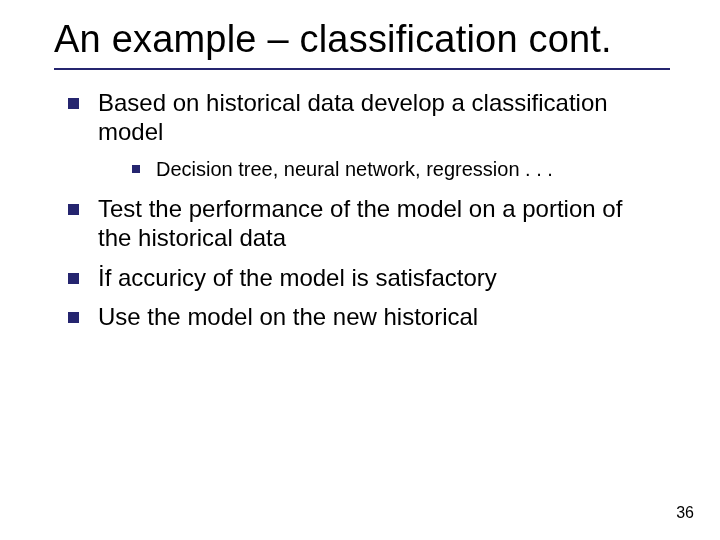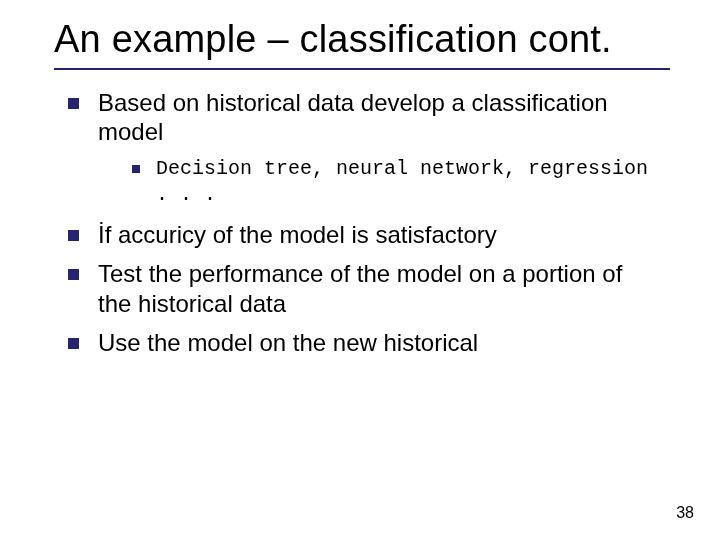--- a/index.html
+++ b/index.html
@@ -58,21 +58,20 @@
   }
   .lvl2 {
     margin: 10px 0 12px 30px;
   }
   .lvl2 > li {
     position: relative;
     padding-left: 28px;
     font-size: 20px;
     line-height: 1.3;
     margin-bottom: 6px;
-    font-family: Liberation Mono, monospace;
   }
   .lvl2 > li::before {
     content: "";
     position: absolute;
     left: 4px;
     top: 9px;
     width: 8px;
     height: 8px;
     background: #25256f;
   }
@@ -95,24 +94,24 @@
   <ul class="lvl1">
     <li>
       <span>Based on historical data develop a classification model</span>
       <ul class="lvl2">
         <li>
           <span>Decision tree, neural network, regression . . .</span>
         </li>
       </ul>
     </li>
     <li>
-      <span>İf accuricy of the model is satisfactory</span>
+      <span>Test the performance of the model on a portion of the historical data</span>
     </li>
     <li>
-      <span>Test the performance of the model on a portion of the historical data</span>
+      <span>İf accuricy of the model is satisfactory</span>
     </li>
     <li>
       <span>Use the model on the new historical</span>
     </li>
   </ul>
 
-  <div class="pagenum">38</div>
+  <div class="pagenum">36</div>
 </div>
 
 </body></html>

